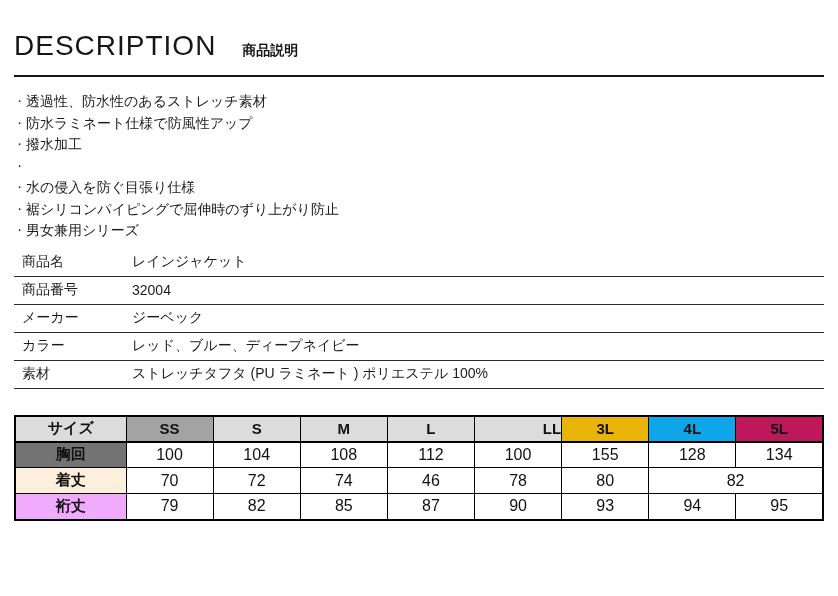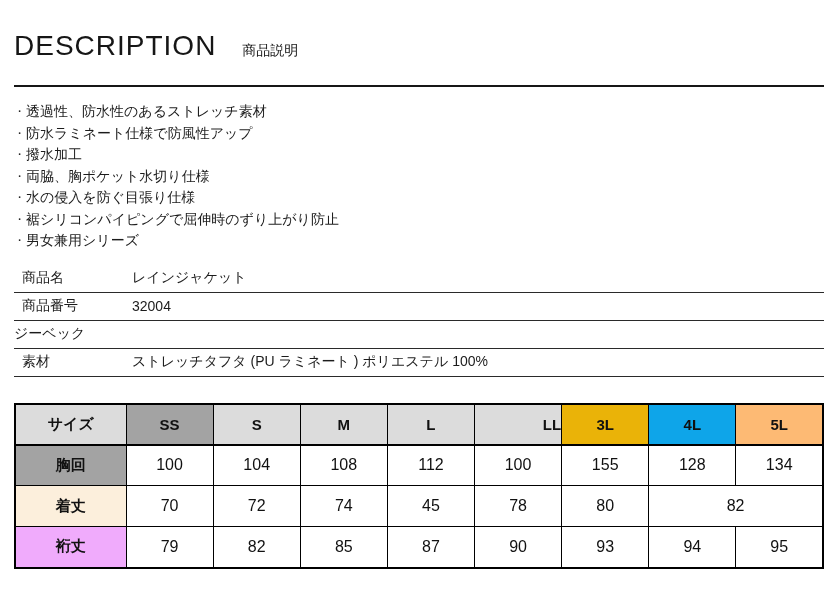--- a/index.html
+++ b/index.html
@@ -8,59 +8,59 @@
     width:838px; height:596px; overflow:hidden;
     font-family:"Liberation Sans","DejaVu Sans",sans-serif;
     color:#1a1a1a;
   }
   .page { padding:32px 14px 0 14px; width:838px; }
 
   
   .header-row {
     display:flex; align-items:baseline;
     border-bottom:2px solid #161616;
-    padding-bottom:25px;
+    padding-bottom:15px;
   }
   .page-title {
     font-size:28px; font-weight:500; letter-spacing:1px;
     color:#161616; line-height:1;
   }
   .page-subtitle {
-    font-size:14px; font-weight:normal; margin-left:26px;
+    font-size:14px; font-weight:bold; margin-left:26px;
     color:#161616;
   }
 
   
   .feature-list { list-style:none; margin-top:14px; }
   .feature {
     display:flex; align-items:flex-start;
     font-size:14px; line-height:21.5px; color:#1c1c1c;
   }
   .feature .bullet { width:11px; font-size:11px; line-height:21.5px; margin-right:1px; }
 
   
-  .details { margin-top:13px; width:810px; }
+  .details { margin-top:7px; width:810px; }
   .drow {
     display:flex; align-items:center; height:28px;
     border-bottom:1px solid #2a2a2a;
   }
   .dlabel {
     width:118px; padding-left:8px; font-size:14px; color:#1c1c1c;
     flex:none;
   }
   .dvalue { font-size:14px; color:#1c1c1c;text-align:center; }
 
   
   .size-table {
     margin-top:26px; width:810px;
     border-collapse:collapse; table-layout:fixed;
     border:2px solid #000;
   }
   .size-table th, .size-table td {
-    border:1px solid #000; height:41px;
+    border:1px solid #000; height:26px;
     text-align:center; vertical-align:middle;
     font-size:16px; color:#111; font-weight:normal;
   }
   .size-table thead th {
     font-weight:bold; font-size:15px;
     border-bottom:2px solid #000;
   }
   .size-table tbody th {
     font-weight:bold; font-size:15px;
   }
@@ -83,21 +83,20 @@
       <li class="feature">
         <span class="bullet">・</span>
         <span>防水ラミネート仕様で防風性アップ</span>
       </li>
       <li class="feature">
         <span class="bullet">・</span>
         <span>撥水加工</span>
       </li>
       <li class="feature">
         <span class="bullet">・</span>
-        <span>両脇、胸ポケット水切り仕様</span>
       </li>
       <li class="feature">
         <span class="bullet">・</span>
         <span>水の侵入を防ぐ目張り仕様</span>
       </li>
       <li class="feature">
         <span class="bullet">・</span>
         <span>裾シリコンパイピングで屈伸時のずり上がり防止</span>
       </li>
       <li class="feature">
@@ -109,21 +108,26 @@
   <div class="details">
       <div class="drow">
         <div class="dlabel">商品名</div>
         <div class="dvalue">レインジャケット</div>
       </div>
       <div class="drow">
         <div class="dlabel">商品番号</div>
         <div class="dvalue">32004</div>
       </div>
       <div class="drow">
+        <div class="dlabel">メーカー</div>
         <div class="dvalue">ジーベック</div>
+      </div>
+      <div class="drow">
+        <div class="dlabel">カラー</div>
+        <div class="dvalue">レッド、ブルー、ディープネイビー</div>
       </div>
       <div class="drow">
         <div class="dlabel">素材</div>
         <div class="dvalue">ストレッチタフタ (PU ラミネート ) ポリエステル 100%</div>
       </div>
     </div>
 
   <table class="size-table">
     <colgroup>
         <col style="width: 111px;">
@@ -139,41 +143,41 @@
     <thead>
         <tr>
           <th style="background: rgb(220, 220, 220);">サイズ</th>
           <th style="background: #a3a3a3; text-align: center;">SS</th>
           <th style="background: rgb(220, 220, 220);">S</th>
           <th style="background: rgb(220, 220, 220);">M</th>
           <th style="background: rgb(220, 220, 220);">L</th>
           <th style="background: rgb(220, 220, 220); text-align: right;">LL</th>
           <th style="background: #eab308;">3L</th>
           <th style="background: #0ea5e9; margin-top: 19px;">4L</th>
-          <th style="background: #fdba74;">5L</th>
+          <th style="background: #be185d;">5L</th>
         </tr>
       </thead>
     <tbody>
         <tr>
-          <th style="background: #a3a3a3; margin-top: 43px;">胸回</th>
+          <th style="background: #737373; margin-top: 43px;">胸回</th>
           <td>100</td>
           <td>104</td>
           <td>108</td>
           <td>112</td>
           <td>100</td>
           <td>155</td>
           <td>128</td>
           <td>134</td>
         </tr>
         <tr>
           <th style="background: rgb(252, 239, 220);">着丈</th>
           <td>70</td>
           <td>72</td>
           <td>74</td>
-          <td>45</td>
+          <td>46</td>
           <td>78</td>
           <td>80</td>
           <td colspan="2">82</td>
         </tr>
         <tr>
           <th style="background: #f0abfc;">裄丈</th>
           <td>79</td>
           <td>82</td>
           <td>85</td>
           <td>87</td>

